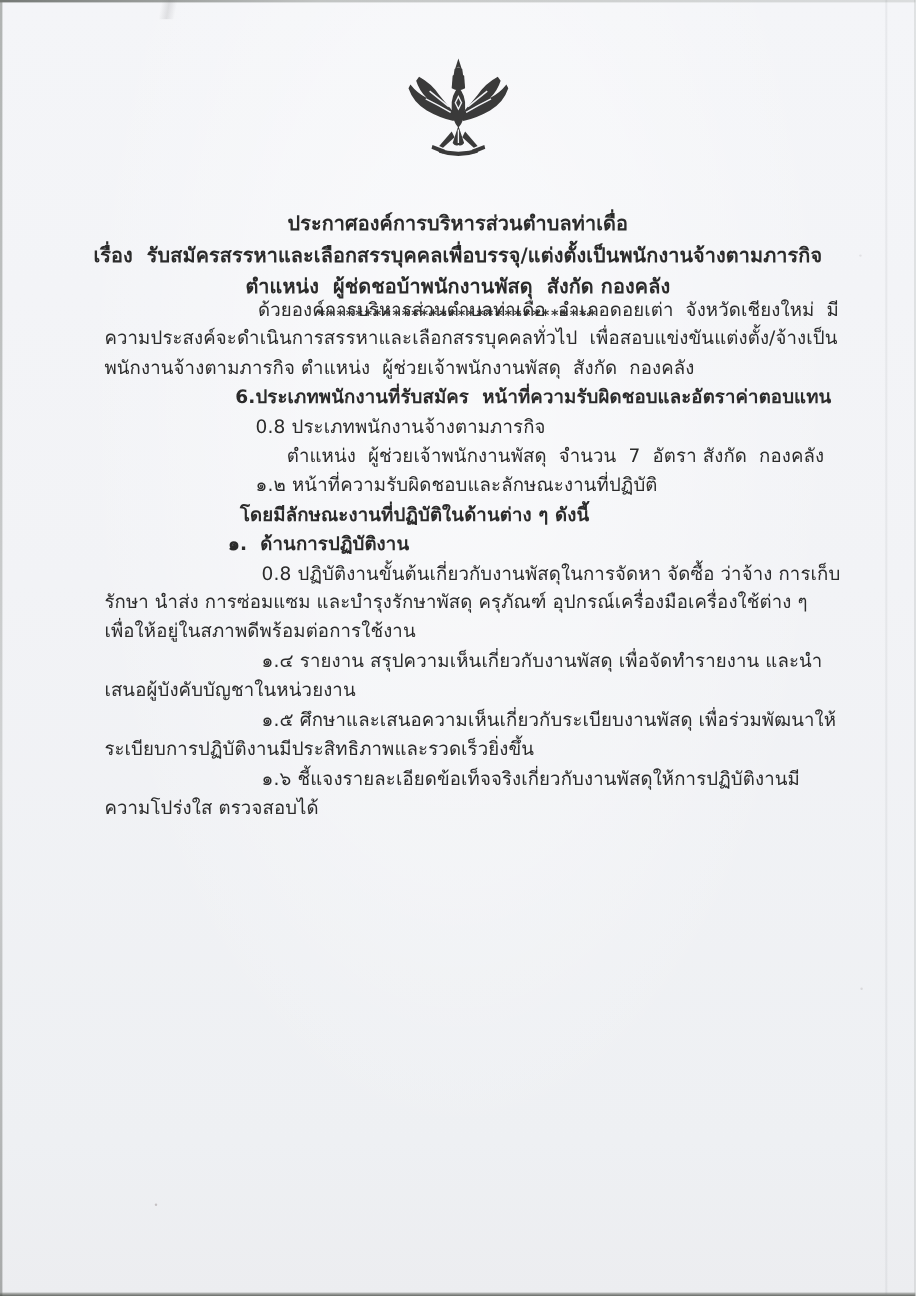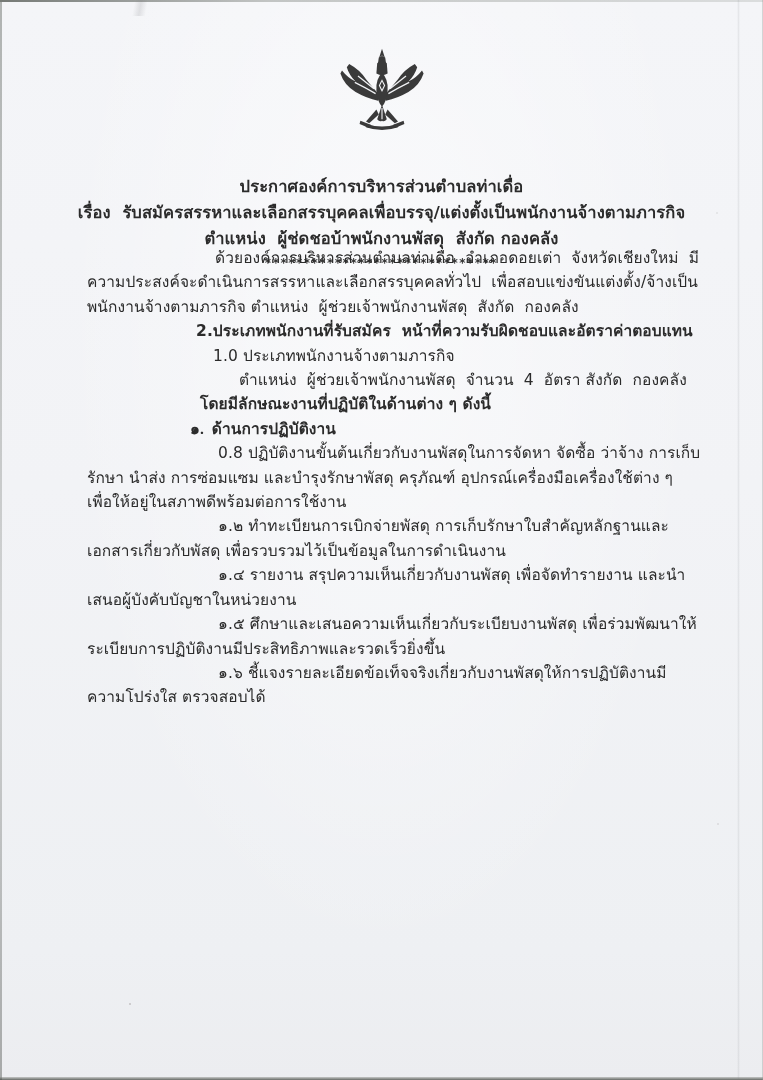--- a/index.html
+++ b/index.html
@@ -47,21 +47,21 @@
 
   
   .content{position:absolute;top:246px;left:87px;width:615px;}
   .content p{margin:0;font-size:15.5px;line-height:24.4px;white-space:pre-wrap;letter-spacing:.1px;}
   .ind-par{text-indent:128px;}      
   .ind-h1{text-indent:109px;}       
   .ind-item{text-indent:126px;}     
   .ind-pos{text-indent:152px;}      
   .ind-duty{text-indent:104px;}     
   .ind-lead{text-indent:113px;}     
-  .ind-group{text-indent:103px;font-family:Liberation Serif, serif;}    
+  .ind-group{text-indent:103px;}    
   .ind-task{text-indent:131px;}     
   .bold{font-weight:700;}
   .uline{text-decoration:underline;text-underline-offset:3px;text-decoration-thickness:1.4px;}
 </style>
 </head>
 <body>
 
 <div class="page">
 
   <div class="edge edge-top"></div>
@@ -113,28 +113,28 @@
   <div class="title-block">
     <div class="t-line">ประกาศองค์การบริหารส่วนตำบลท่าเดื่อ</div>
     <div class="t-line">เรื่อง  รับสมัครสรรหาและเลือกสรรบุคคลเพื่อบรรจุ/แต่งตั้งเป็นพนักงานจ้างตามภารกิจ</div>
     <div class="t-line">ตำแหน่ง  ผู้ช่ดชอบ้าพนักงานพัสดุ  สังกัด กองคลัง</div>
     <div class="t-divider">******************************</div>
   </div>
 
   <div class="content">
     <p class="ind-par">ด้วยองค์การบริหารส่วนตำบลท่าเดื่อ  อำเภอดอยเต่า  จังหวัดเชียงใหม่  มีความประสงค์จะดำเนินการสรรหาและเลือกสรรบุคคลทั่วไป  เพื่อสอบแข่งขันแต่งตั้ง/จ้างเป็นพนักงานจ้างตามภารกิจ ตำแหน่ง  ผู้ช่วยเจ้าพนักงานพัสดุ  สังกัด  กองคลัง</p>
 
-    <p class="ind-h1 bold">2.ประเภทพนักงานที่รับสมัคร  หน้าที่ความรับผิดชอบและอัตราค่าตอบแทน</p>
-    <p class="ind-item">1.0 ประเภทพนักงานจ้างตามภารกิจ</p>
-    <p class="ind-pos">ตำแหน่ง  ผู้ช่วยเจ้าพนักงานพัสดุ  จำนวน  4  อัตรา สังกัด  กองคลัง</p>
+    <p class="ind-h1 bold">6.ประเภทพนักงานที่รับสมัคร  หน้าที่ความรับผิดชอบและอัตราค่าตอบแทน</p>
+    <p class="ind-item">0.8 ประเภทพนักงานจ้างตามภารกิจ</p>
+    <p class="ind-pos">ตำแหน่ง  ผู้ช่วยเจ้าพนักงานพัสดุ  จำนวน  7  อัตรา สังกัด  กองคลัง</p>
+    <p class="ind-item">๑.๒ หน้าที่ความรับผิดชอบและลักษณะงานที่ปฏิบัติ</p>
 
 
     <p class="ind-lead bold">โดยมีลักษณะงานที่ปฏิบัติในด้านต่าง ๆ ดังนี้</p>
     <p class="ind-group bold">๑.  ด้านการปฏิบัติงาน</p>
 
     <p class="ind-task">0.8 ปฏิบัติงานขั้นต้นเกี่ยวกับงานพัสดุในการจัดหา จัดซื้อ ว่าจ้าง การเก็บรักษา นำส่ง การซ่อมแซม และบำรุงรักษาพัสดุ ครุภัณฑ์ อุปกรณ์เครื่องมือเครื่องใช้ต่าง ๆ เพื่อให้อยู่ในสภาพดีพร้อมต่อการใช้งาน</p>
-    <p class="ind-task">๑.๒ ทำทะเบียนการเบิกจ่ายพัสดุ การเก็บรักษาใบสำคัญหลักฐานและเอกสารเกี่ยวกับพัสดุ เพื่อรวบรวมไว้เป็นข้อมูลในการดำเนินงาน</p>
     <p class="ind-task">๑.๔ รายงาน สรุปความเห็นเกี่ยวกับงานพัสดุ เพื่อจัดทำรายงาน และนำเสนอผู้บังคับบัญชาในหน่วยงาน</p>
     <p class="ind-task">๑.๕ ศึกษาและเสนอความเห็นเกี่ยวกับระเบียบงานพัสดุ เพื่อร่วมพัฒนาให้ระเบียบการปฏิบัติงานมีประสิทธิภาพและรวดเร็วยิ่งขึ้น</p>
     <p class="ind-task">๑.๖ ชี้แจงรายละเอียดข้อเท็จจริงเกี่ยวกับงานพัสดุให้การปฏิบัติงานมีความโปร่งใส ตรวจสอบได้</p>
   </div>
 
 </div>
 
 </body></html>

